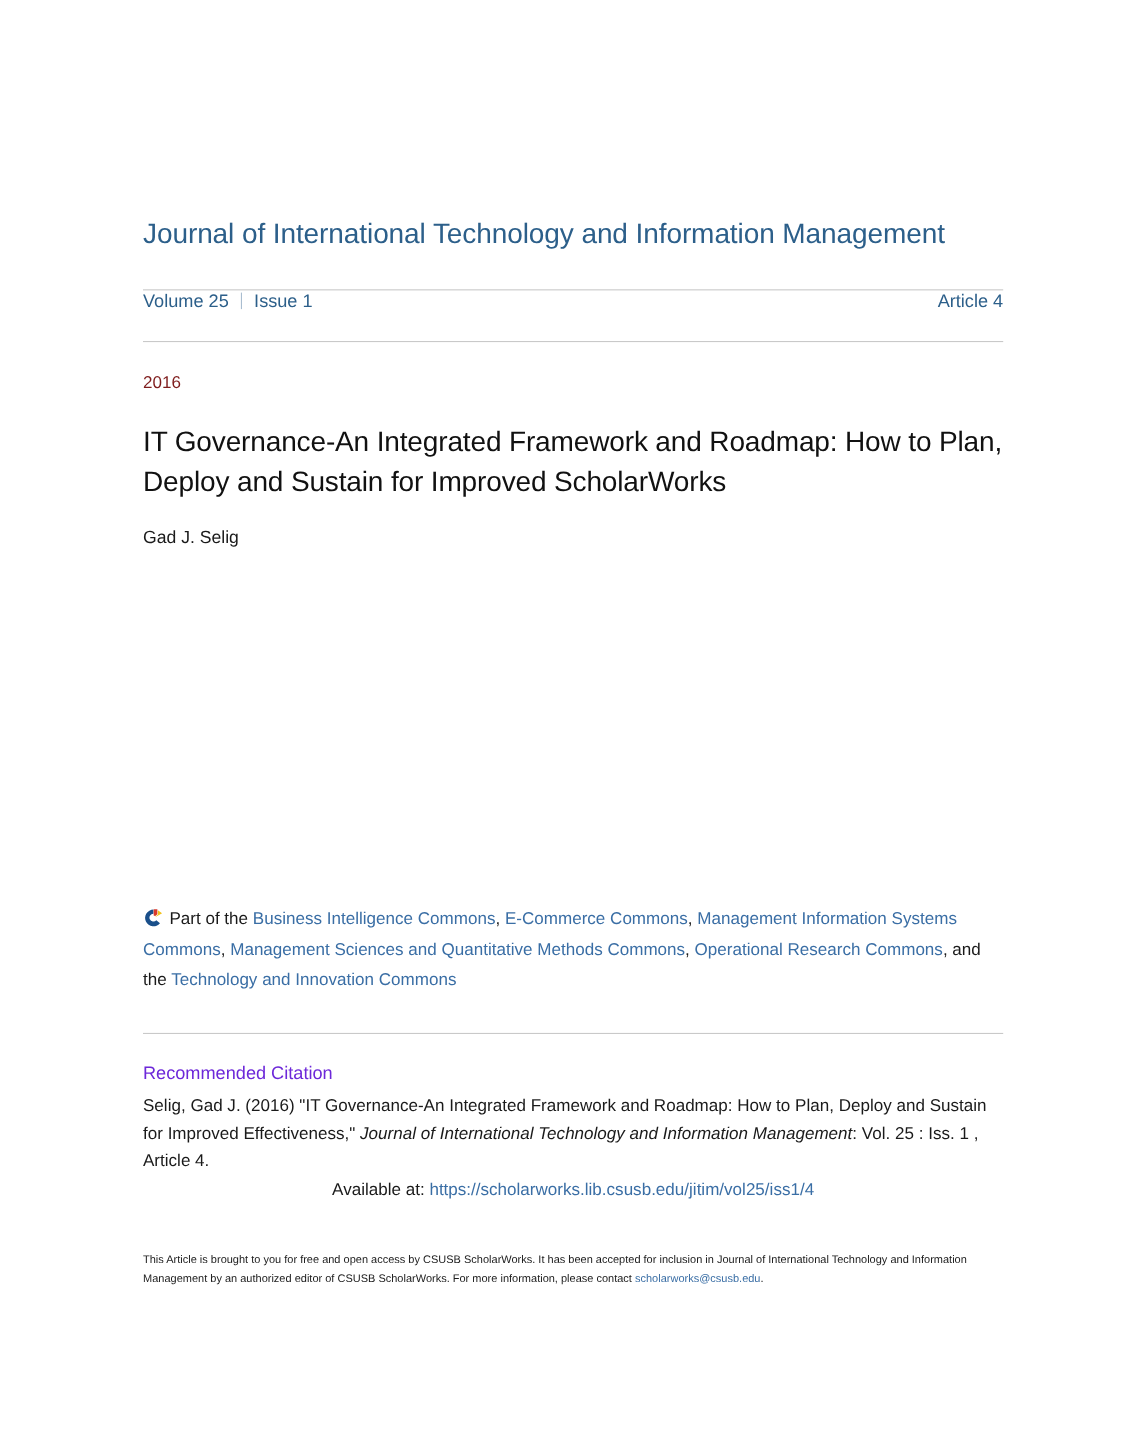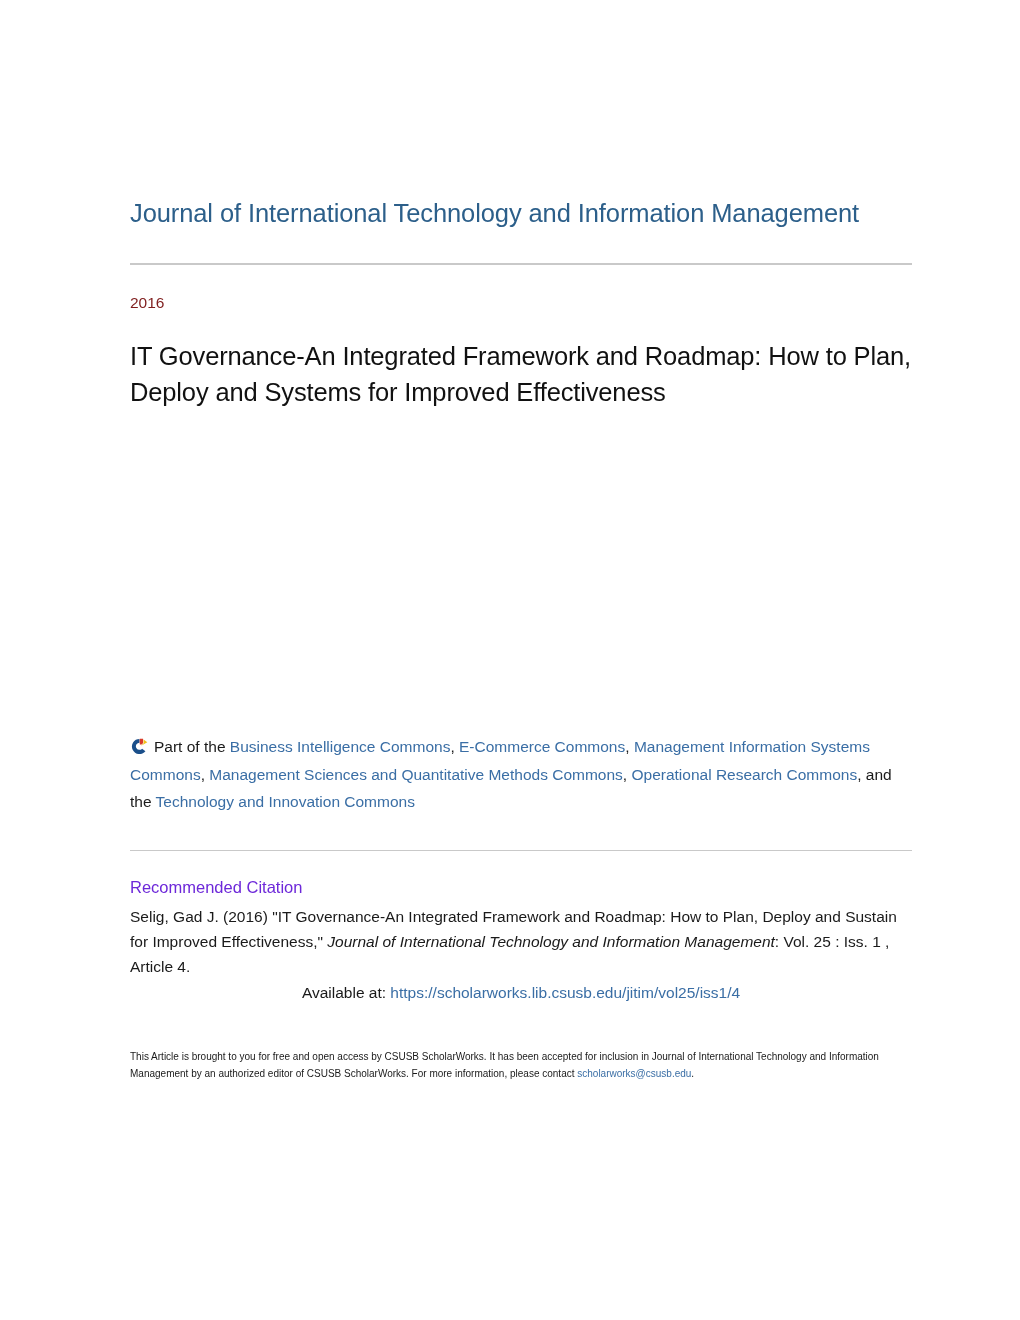--- a/index.html
+++ b/index.html
@@ -165,27 +165,36 @@
 </head>
 <body>
 
 <div class="page">
   <div class="content">
 
     <h1 class="journal-title">Journal of International Technology and Information Management</h1>
 
     <div class="rule top"></div>
 
+    <div class="volume-row">
+      <div class="volume-left">
+        <span>Volume 25</span>
+        <span class="vdivider"></span>
+        <span>Issue 1</span>
+      </div>
+      <span>Article 4</span>
+    </div>
 
     <div class="rule"></div>
 
     <p class="year">2016</p>
 
-    <h2 class="article-title">IT Governance-An Integrated Framework and Roadmap: How to Plan, Deploy and Systems for Improved Effectiveness</h2>
-
+    <h2 class="article-title">IT Governance-An Integrated Framework and Roadmap: How to Plan, Deploy and Sustain for Improved ScholarWorks</h2>
+
+    <p class="author">Gad J. Selig</p>
 
     <div class="follow-block">
 
       <p class="commons-para">
         <span class="dc-icon">
           <svg viewBox="0 0 40 40" width="19" height="19" aria-hidden="true">
             <path d="M20 4 A16 16 0 1 0 32.5 30 L25.5 24.5 A7.5 7.5 0 1 1 20 12 Z" fill="#1a4f8a"></path>
             <path d="M20.5 3.5 L20.5 18.5 L27.5 13 L27.5 3.5 Z" fill="#d93a2b"></path>
             <path d="M28.5 5.5 L36.5 11 L21.5 19.5 L28.5 13.5 Z" fill="#f2c11a"></path>
             <circle cx="20" cy="20" r="4.6" fill="#ffffff"></circle>

